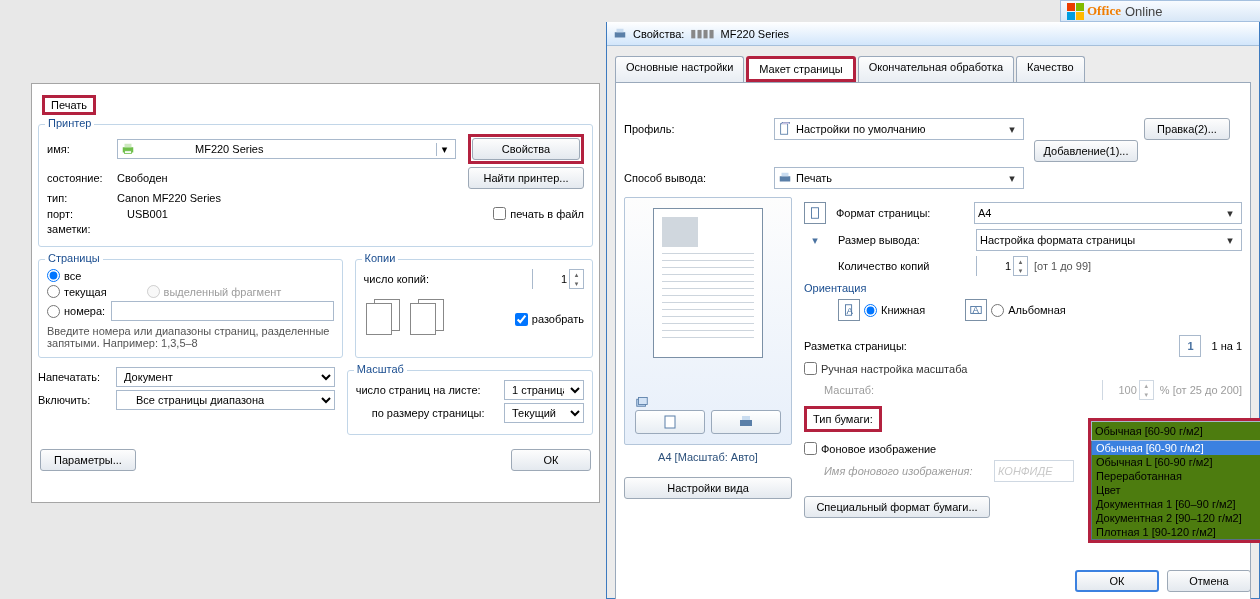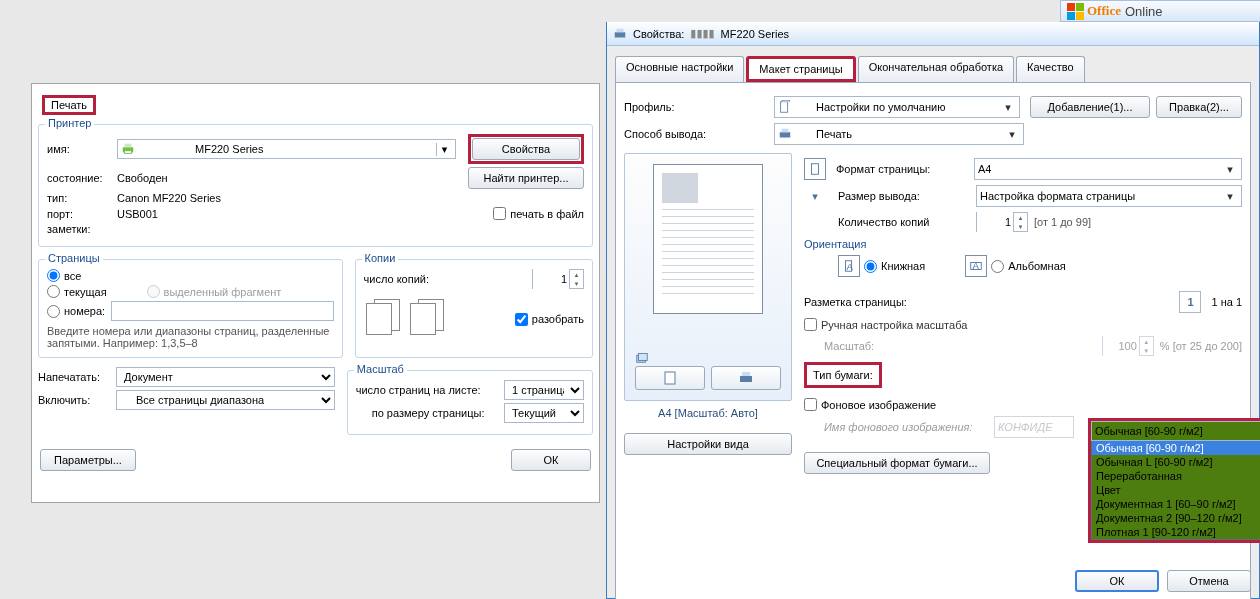--- a/index.html
+++ b/index.html
@@ -45,21 +45,21 @@
 .tab { border:1px solid #9aa9bb; border-bottom:none; background:linear-gradient(#fdfdfd,#e8edf3);
   padding: 4px 10px; border-radius: 3px 3px 0 0; margin-right: 2px; cursor:pointer; position:relative; }
 .tab.active { background:#fff; z-index:2; }
 .tab-hl { border:3px solid #b3213f; }
 .tab-panel {
   margin: 0 8px 8px 8px; background:#fff; border:1px solid #9aa9bb; padding:8px;
   height: 528px;
 }
 .form-row { display:flex; align-items:center; margin: 5px 0; }
 .form-row .flabel { width: 150px; }
-.dd { flex:1; display:flex; align-items:center; border:1px solid #a9b9cc; background:#fff; height:22px; padding:0 3px; position:relative;gap:20px; }
+.dd { flex:1; display:flex; align-items:center; border:1px solid #a9b9cc; background:#fff; height:22px; padding:0 3px; position:relative; }
 .dd .arrow { margin-left:auto; width:16px; height:16px; display:flex; align-items:center; justify-content:center; color:#333; }
 .preview {
   width: 168px; height: 248px; background: linear-gradient(#fdfdfd,#e7effa);
   border:1px solid #b4c6da; border-radius:2px; display:flex; flex-direction:column; align-items:center; justify-content:center;
   padding: 10px; position:relative;
 }
 .preview .page { width:110px; height:150px; border:1px solid #7b90a6; background:#fff; position:relative; }
 .preview .page::before { content:""; position:absolute; left:8px; top:8px; width:36px; height:30px; background:#d0d7de; }
 .preview .page::after { content:""; position:absolute; left:8px; top:44px; right:8px; height:86px;
   background: repeating-linear-gradient(#cdd5dd 0 1px, transparent 1px 7px); }
@@ -154,21 +154,21 @@
       <span style="margin-left:auto;"></span>
       <button class="btn" style="width:116px;">
         <span>Найти принтер...</span>
       </button>
     </div>
     <div class="row">
       <span class="lbl" style="width:70px;">тип:</span>
       <span>Canon MF220 Series</span>
     </div>
     <div class="row">
-      <span class="lbl" style="width:70px;">порт:</span>
+      <span class="lbl" style="width:80px;">порт:</span>
       <span>USB001</span>
       <span style="margin-left:auto;"></span>
       <label class="check">
         <input type="checkbox" style="">
           <span>печать в файл</span>
       </label>
     </div>
     <div class="row">
       <span class="lbl" style="width:70px;">заметки:</span>
     </div>
@@ -307,21 +307,21 @@
         <span class="tiny-icon">
           <svg viewBox="0 0 16 16">
               <rect x="3" y="2" width="8" height="12" fill="#fff" stroke="#5a7fa8"></rect>
               <path d="M3 2 L6 0 L13 0 L13 2" fill="#dce" stroke="#5a7fa8"></path>
             </svg>
         </span>
         <span style="margin-left:4px;">Настройки по умолчанию</span>
         <span class="arrow">▾</span>
       </div>
       <span style="width:10px;"></span>
-      <button class="btn" style="width:120px;">
+      <button class="btn" style="width:104px;margin-top:44px;">
           <span>Добавление(1)...</span>
         </button>
       <span style="width:6px;"></span>
       <button class="btn" style="width:86px;">
           <span>Правка(2)...</span>
         </button>
     </div>
 
     <div class="form-row">
       <span class="flabel">Способ вывода:</span>

